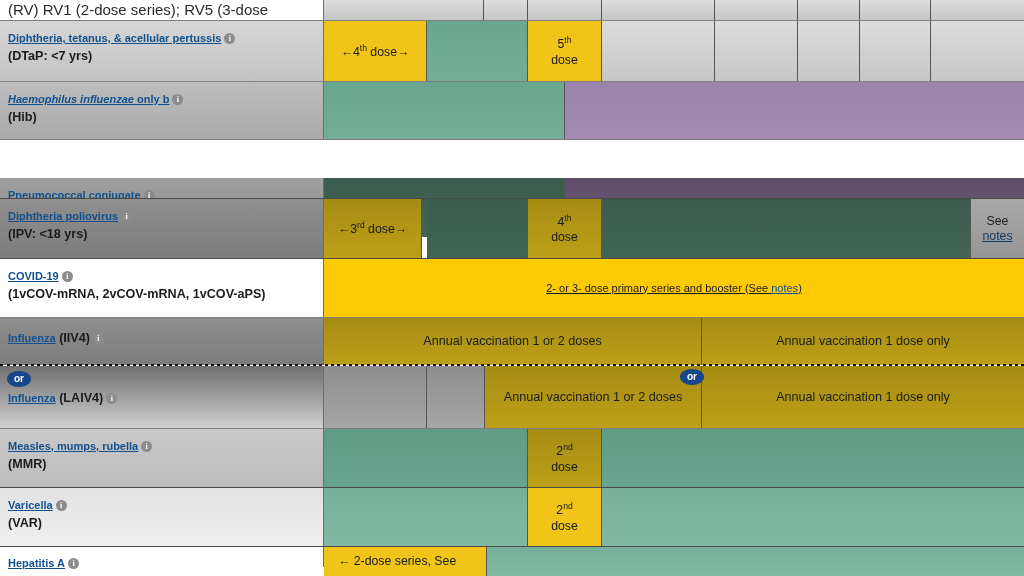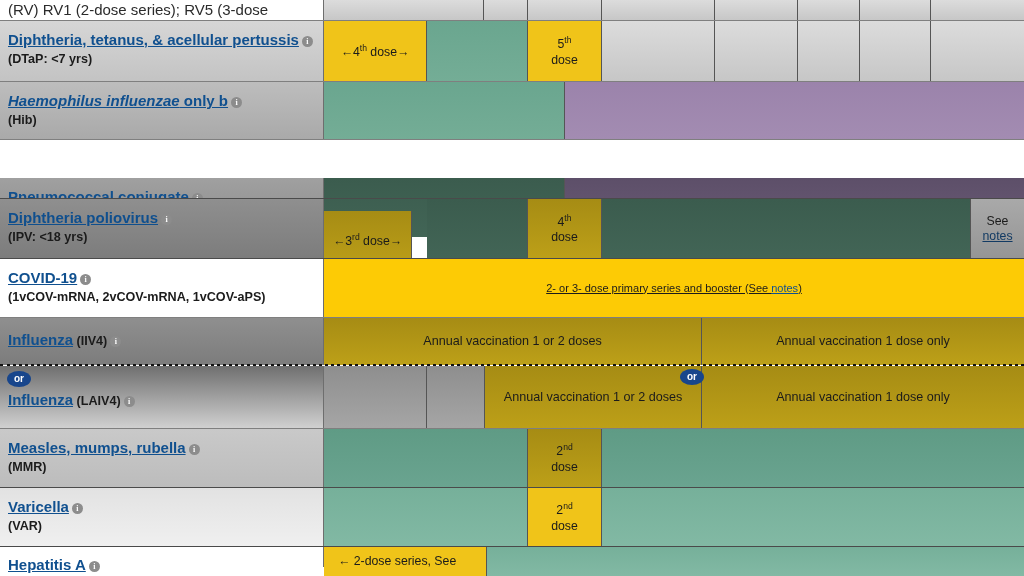--- a/index.html
+++ b/index.html
@@ -27,21 +27,21 @@
   .label.g1{background:linear-gradient(180deg,#d6d6d6 0%,#c3c3c3 100%);}
   .label.g2{background:linear-gradient(180deg,#bdbdbd 0%,#a9a9a9 100%);}
   .label.g3{background:linear-gradient(180deg,#a0a0a0 0%,#8b8b8b 100%);}
   .label.g4{background:linear-gradient(180deg,#8f8f8f 0%,#7c7c7c 100%);}
   .label.g5{background:linear-gradient(180deg,#6f6f6f 0%,#d2d2d2 100%);}
   .label.g6{background:linear-gradient(180deg,#c9c9c9 0%,#bcbcbc 100%);}
   .label.g7{background:linear-gradient(180deg,#e2e2e2 0%,#f0f0f0 100%);}
 
   .vlink{
     color:#10508f;text-decoration:underline;font-weight:700;
-    font-size:15px;
+    font-size:11px;
   }
   .vlink.ital{font-style:italic;}
   .sub{color:#1b1b1b;font-weight:700;font-size:12.6px;}
   .paren{display:block;margin-top:2px;color:#1b1b1b;font-weight:700;font-size:12.6px;}
   .topline{color:#2b2b2b;font-weight:400;font-size:15px;}
 
   
   .info{
     display:inline-block;width:11px;height:11px;border-radius:50%;
     background:#8c8c8c;color:#ffffff;font-size:8px;line-height:11px;
@@ -146,21 +146,21 @@
     <div class="cell greend br" style="left:324px;top:0;width:241px;height:59px;"></div>
     <div class="cell purpled" style="left:565px;top:0;width:459px;height:59px;"></div>
   </div>
   <div class="rowline" style="top:198px;background:#4a4a4a;"></div>
 
   <div class="row" style="top:199px;height:60px;">
     <div class="label g4" style="height:60px;">
       <a class="vlink" href="#" style="color:#0f4f8e;">Diphtheria poliovirus</a><span class="info">i</span>
       <span class="paren">(IPV: &lt;18 yrs)</span>
     </div>
-    <div class="cell yellowd br" style="left:324px;top:12px;width:88px;height:60px;">
+    <div class="cell yellowd br" style="left:324px;top:0;width:98px;height:60px;">
       <span class="arrow"><span>←</span><span>3</span><sup>rd</sup><span> dose→</span></span>
     </div>
     <div class="cell greend br" style="left:427px;top:0;width:101px;height:60px;"></div>
     <div class="cell yellowd br" style="left:528px;top:0;width:74px;height:60px;">
       <span><span>4</span><sup>th</sup><br><span>dose</span></span>
     </div>
     <div class="cell greend br" style="left:602px;top:0;width:369px;height:60px;"></div>
     <div class="cell greyd" style="left:971px;top:0;width:53px;height:60px;">
       <span><span>See</span><br><a class="nlink dk" href="#">notes</a></span>
     </div>

